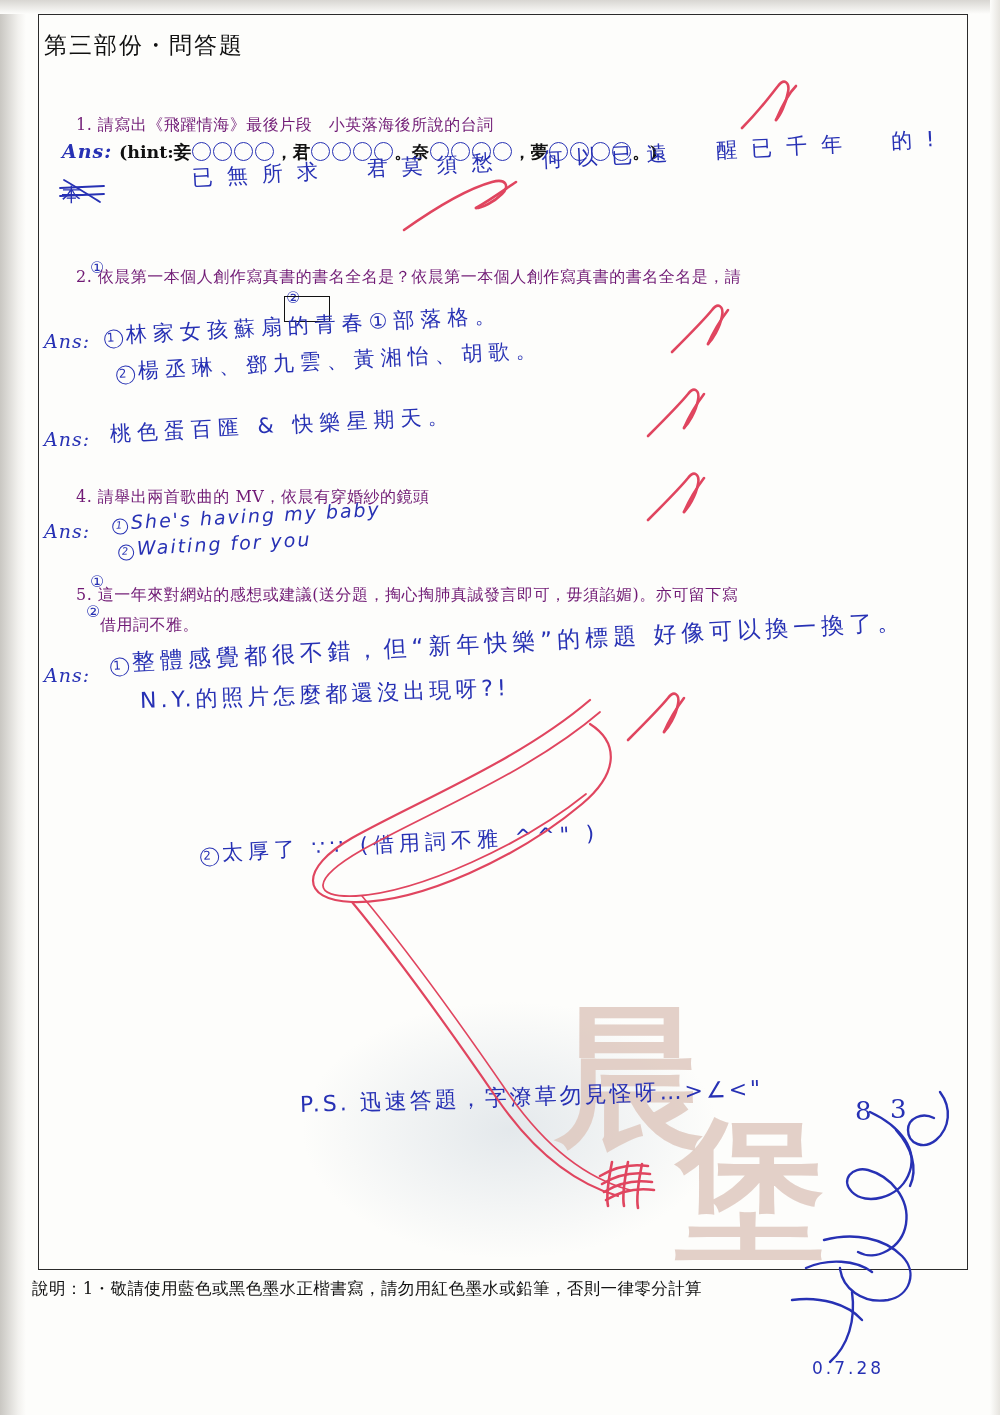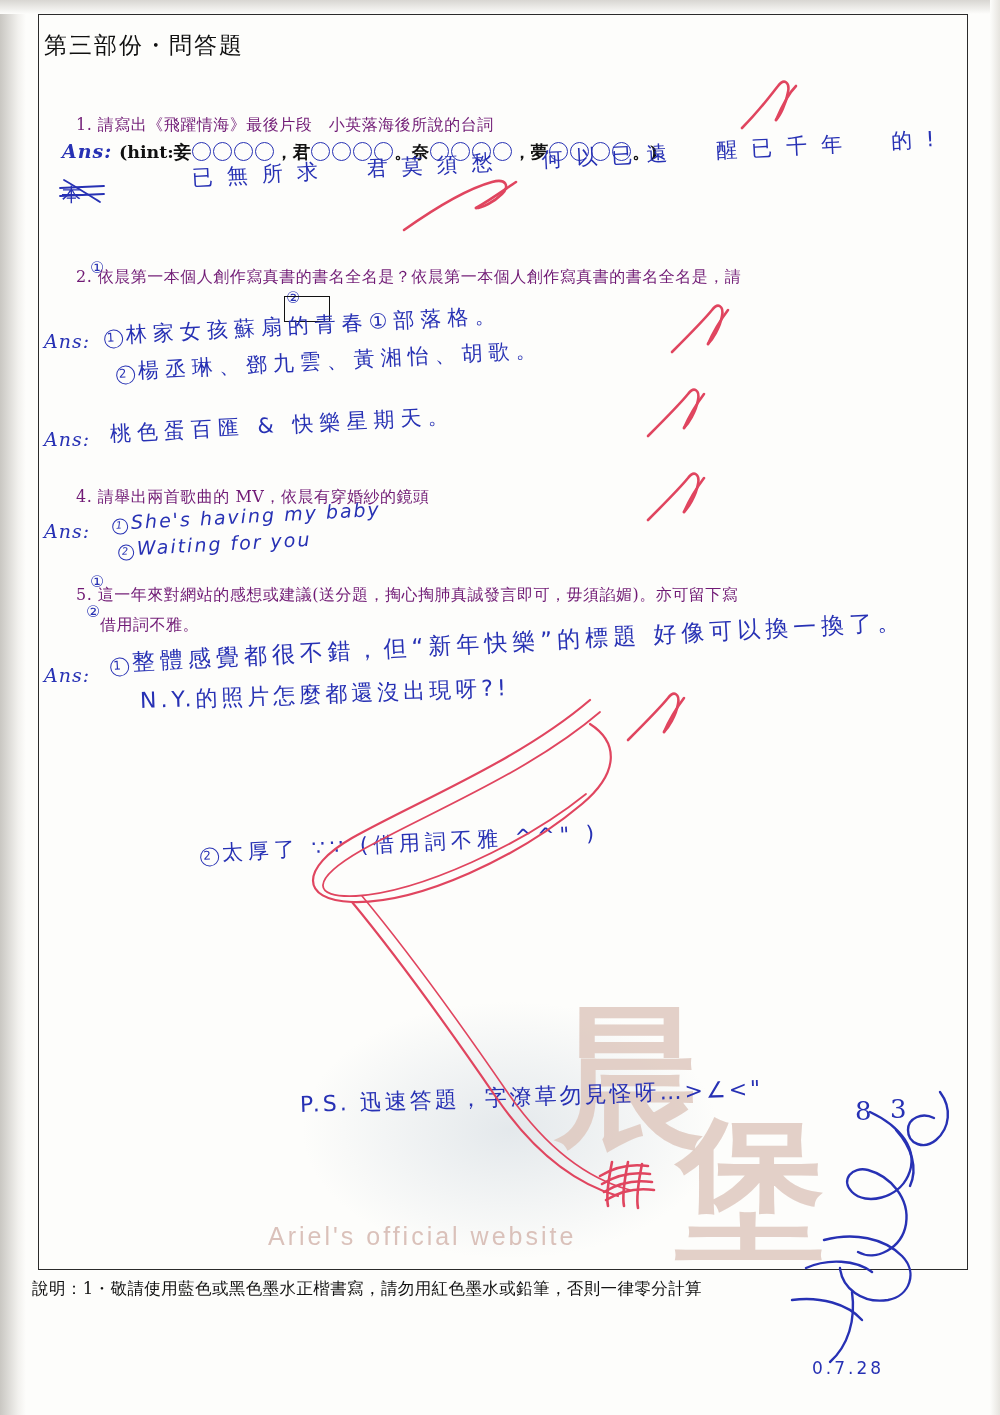--- a/index.html
+++ b/index.html
@@ -125,21 +125,20 @@
 
   <div class="scan-edge-left"></div>
   <div class="scan-edge-top"></div>
   <div class="scan-edge-right"></div>
 
   <div id="wm-shadow"></div>
   <div id="wm">
     <div class="cjk" style="left:300px;top:0px;">晨</div>
     <div class="cjk" style="left:420px;top:110px;">堡</div>
   </div>
-  <div id="wm-text">Ariel's official website</div>
 
   <div id="answer-box"></div>
 
   <div id="heading">第三部份・問答題</div>
 
   <div class="q" style="left:76px;top:110px;">
     <span>1.</span>
     <span>請寫出《飛躍情海》最後片段　小英落海後所說的台詞</span>
   </div>
 

